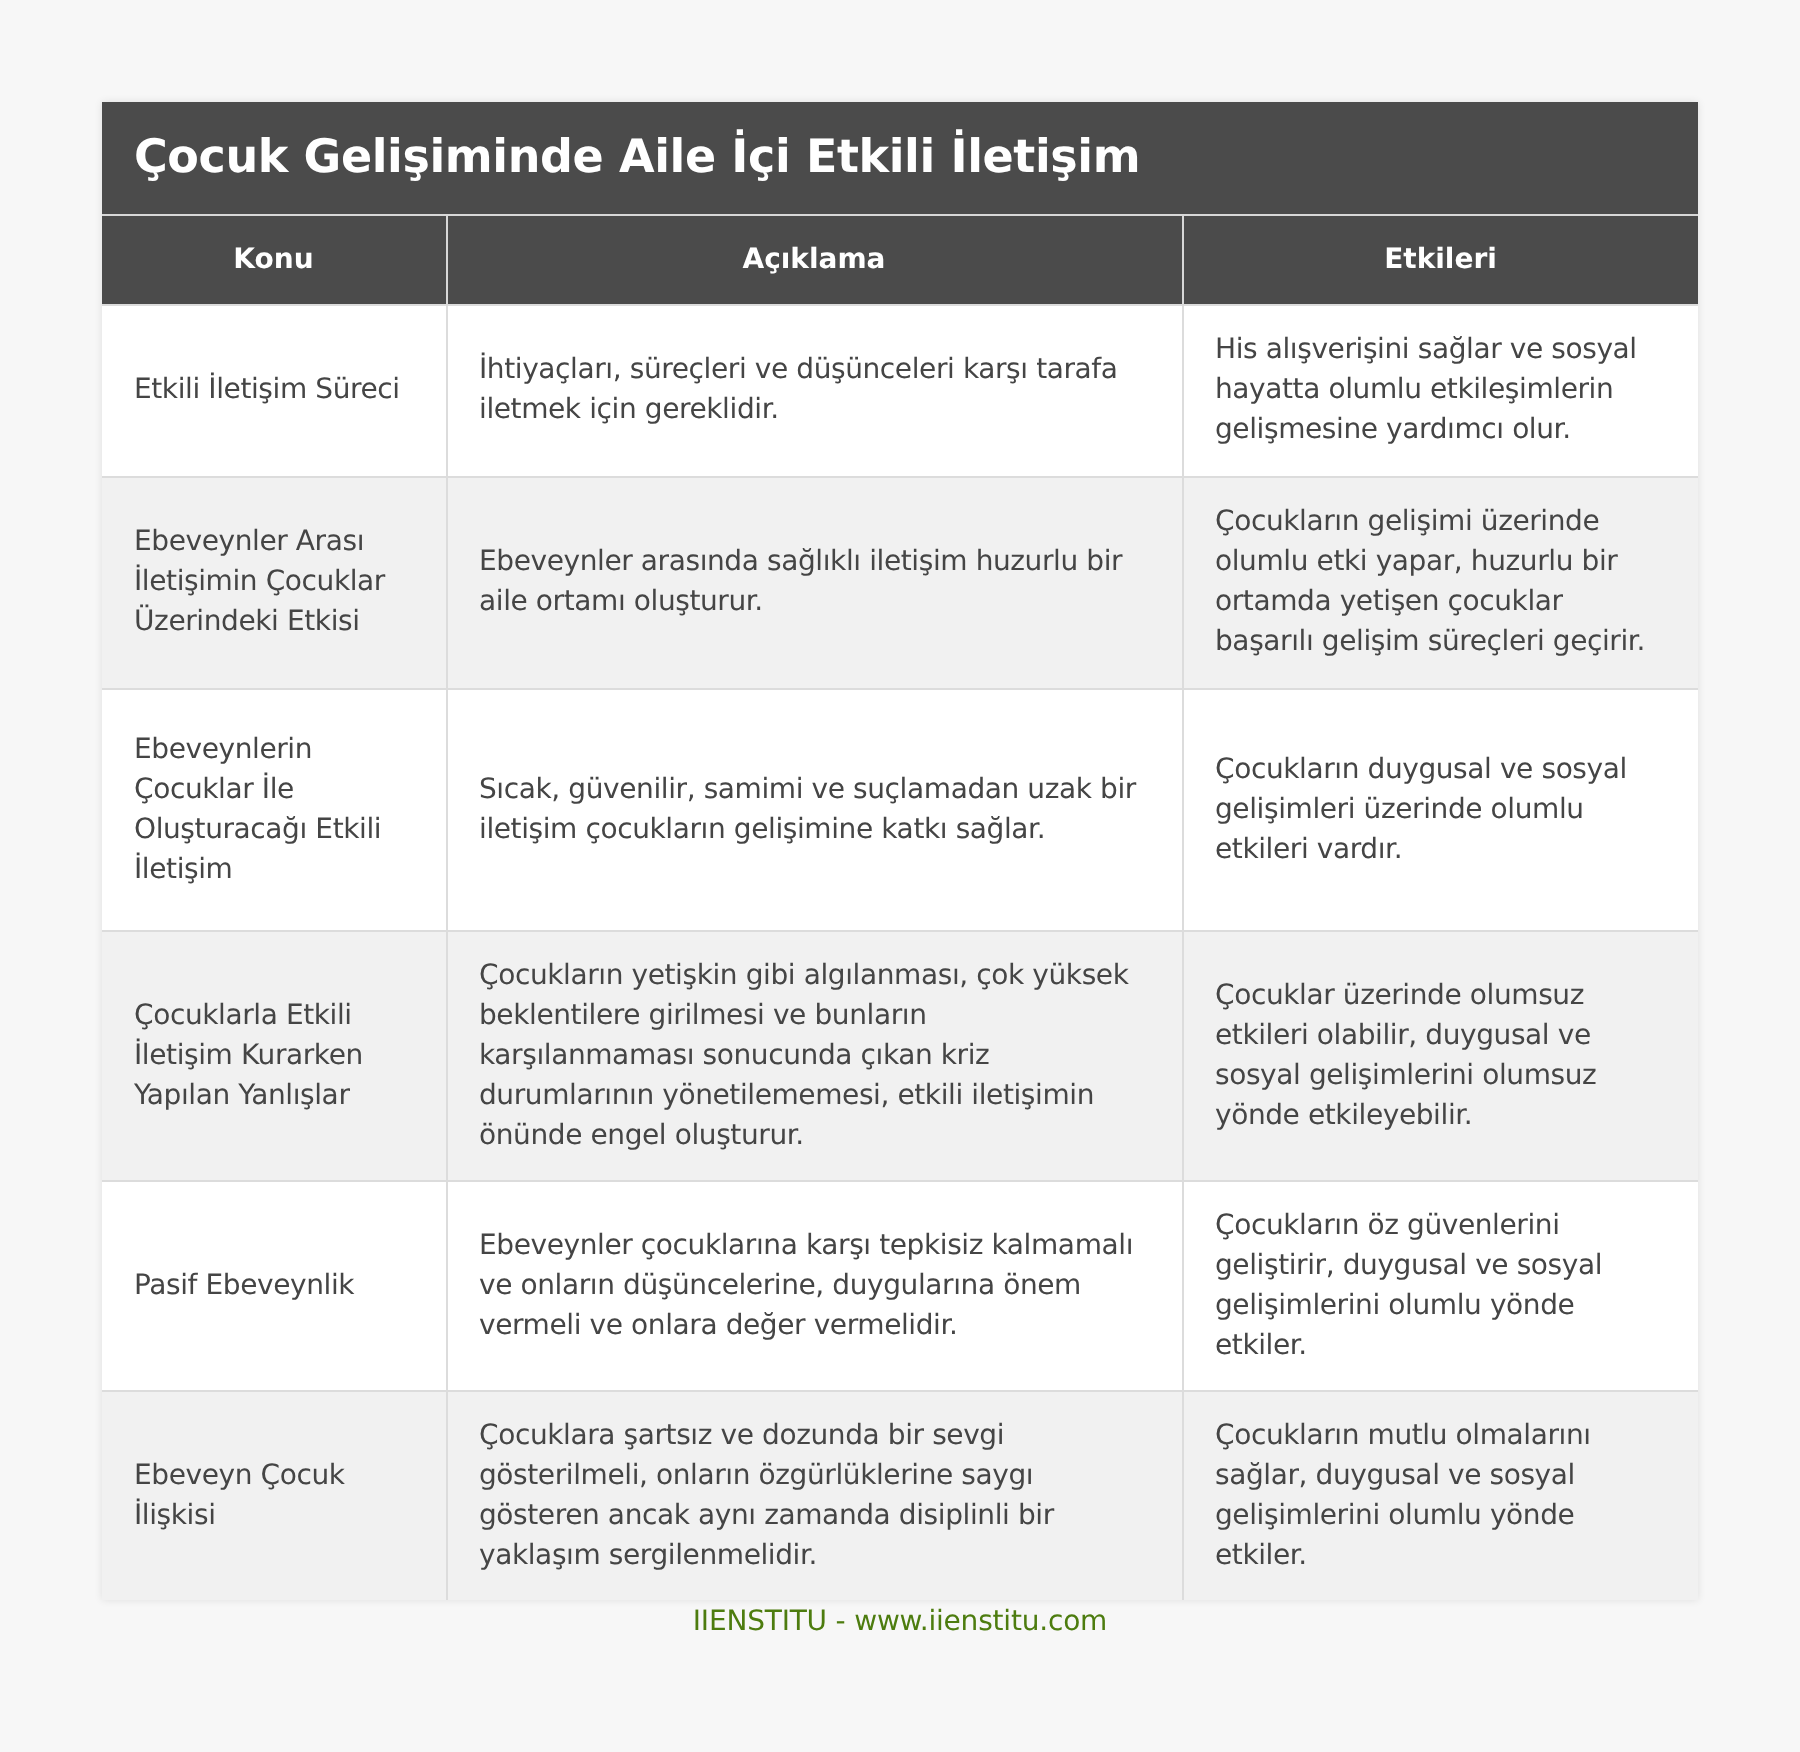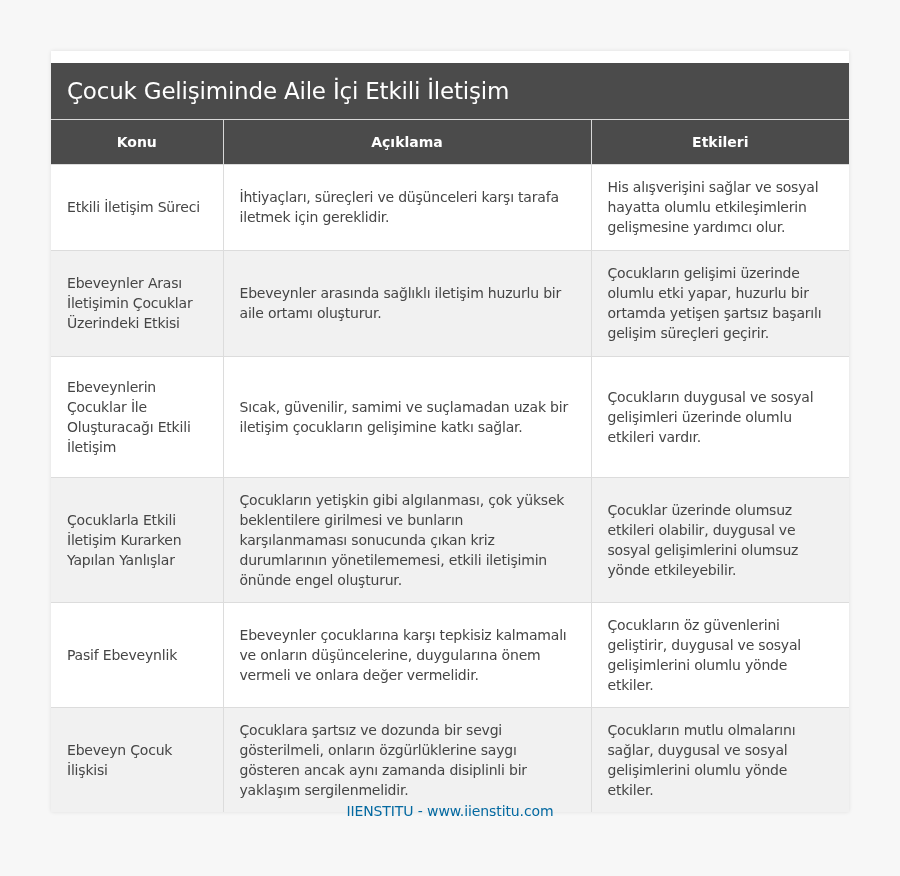--- a/index.html
+++ b/index.html
@@ -16,27 +16,26 @@
       left: 51px;
       top: 51px;
       width: 798px;
       background: #ffffff;
       box-shadow: 0 0 4px rgba(0,0,0,0.10);
     }
     .title-bar {
       height: 57px;
       background: #4b4b4b;
       color: #ffffff;
-      font-weight: normal;
+      font-weight: bold;
       font-size: 23px;
       line-height: 57px;
       padding-left: 16px;
       border-bottom: 1px solid #d8d8d8;
       letter-spacing: -0.2px;
-      margin-top: 12px;
     }
     table {
       width: 798px;
       border-collapse: collapse;
       table-layout: fixed;
     }
     col.c1 { width: 172px; }
     col.c2 { width: 368px; }
     col.c3 { width: 258px; }
     th {
@@ -69,21 +68,21 @@
     tr.r3 { height: 125px; }
     tr.r4 { height: 105px; }
     tr.r5 { height: 105px; }
     .footer {
       position: absolute;
       left: 0;
       top: 803px;
       width: 900px;
       text-align: center;
       font-size: 14px;
-      color: #0369a1;
+      color: #4d7c0f;
       letter-spacing: -0.1px;
     }
   </style>
 </head>
 <body>
 
 <div class="card">
   <div class="title-bar">Çocuk Gelişiminde Aile İçi Etkili İletişim</div>
   <table>
     <colgroup>
@@ -100,21 +99,21 @@
     </thead>
     <tbody>
       <tr class="odd r0">
         <td>Etkili İletişim Süreci</td>
         <td>İhtiyaçları, süreçleri ve düşünceleri karşı tarafa iletmek için gereklidir.</td>
         <td>His alışverişini sağlar ve sosyal hayatta olumlu etkileşimlerin gelişmesine yardımcı olur.</td>
       </tr>
       <tr class="even r1">
         <td>Ebeveynler Arası İletişimin Çocuklar Üzerindeki Etkisi</td>
         <td>Ebeveynler arasında sağlıklı iletişim huzurlu bir aile ortamı oluşturur.</td>
-        <td>Çocukların gelişimi üzerinde olumlu etki yapar, huzurlu bir ortamda yetişen şartsız başarılı gelişim süreçleri geçirir.</td>
+        <td>Çocukların gelişimi üzerinde olumlu etki yapar, huzurlu bir ortamda yetişen çocuklar başarılı gelişim süreçleri geçirir.</td>
       </tr>
       <tr class="odd r2">
         <td>Ebeveynlerin Çocuklar İle Oluşturacağı Etkili İletişim</td>
         <td>Sıcak, güvenilir, samimi ve suçlamadan uzak bir iletişim çocukların gelişimine katkı sağlar.</td>
         <td>Çocukların duygusal ve sosyal gelişimleri üzerinde olumlu etkileri vardır.</td>
       </tr>
       <tr class="even r3">
         <td>Çocuklarla Etkili İletişim Kurarken Yapılan Yanlışlar</td>
         <td>Çocukların yetişkin gibi algılanması, çok yüksek beklentilere girilmesi ve bunların karşılanmaması sonucunda çıkan kriz durumlarının yönetilememesi, etkili iletişimin önünde engel oluşturur.</td>
         <td>Çocuklar üzerinde olumsuz etkileri olabilir, duygusal ve sosyal gelişimlerini olumsuz yönde etkileyebilir.</td>

